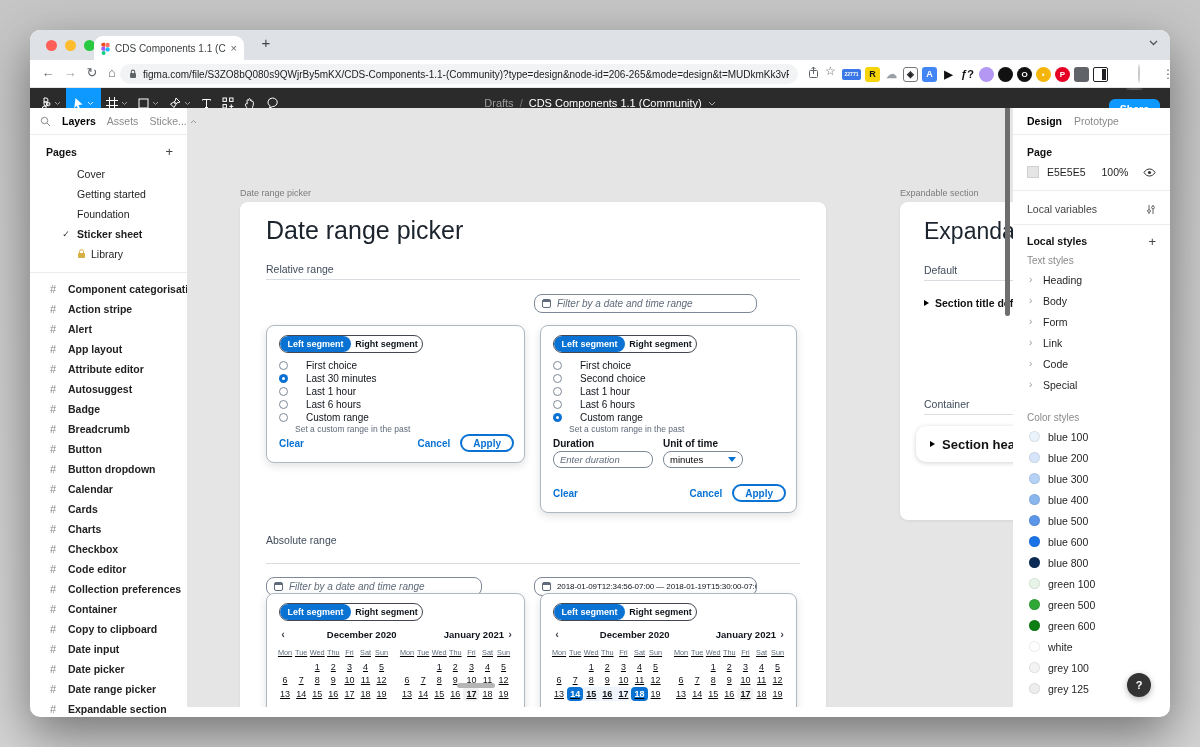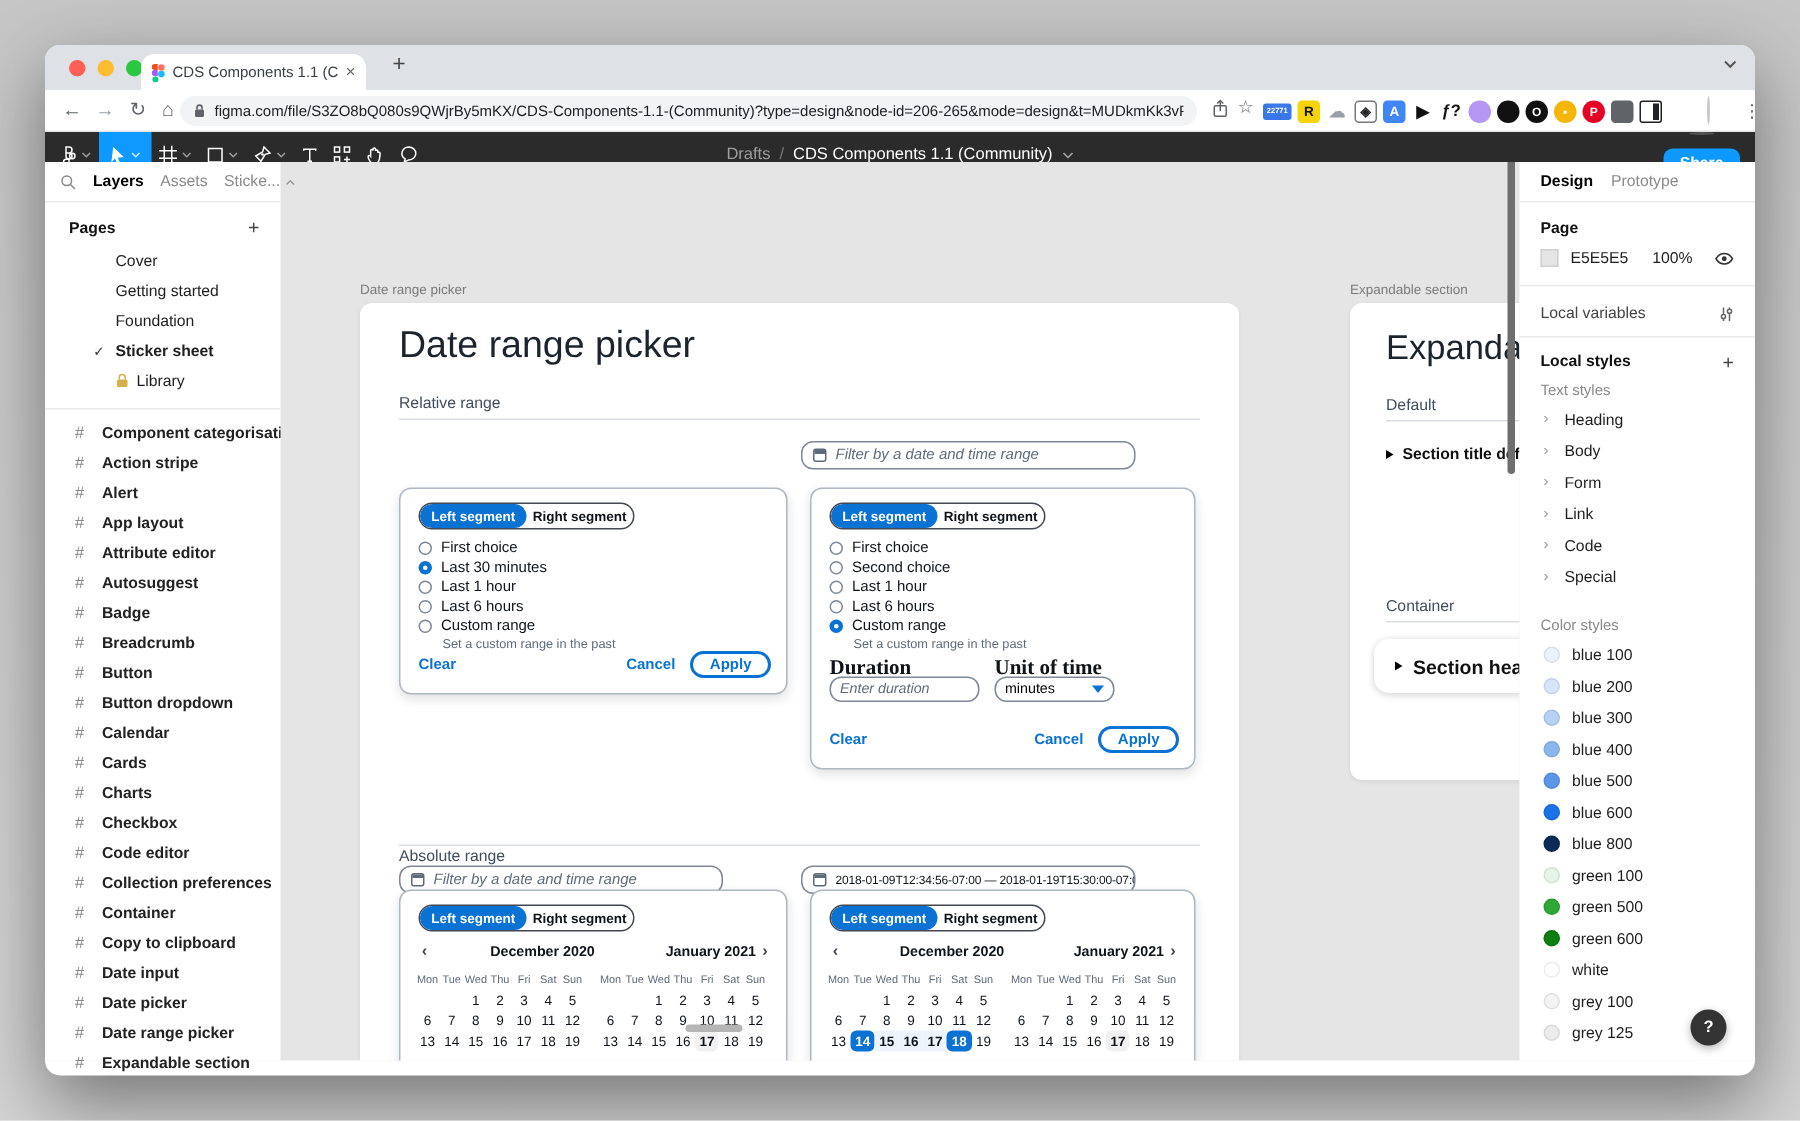--- a/index.html
+++ b/index.html
@@ -80,40 +80,40 @@
   .dd-panel{position:absolute;background:#fff;border:1px solid #aeb8c2;border-radius:8px;box-shadow:0 3px 8px rgba(0,0,0,.12);}
   .p1{left:26px;top:123px;width:259px;height:138px;}
   .p2{left:300px;top:123px;width:257px;height:188px;}
   .p3{left:26px;top:391px;width:259px;height:170px;}
   .p4{left:300px;top:391px;width:257px;height:170px;}
   .segctl{position:absolute;left:12px;top:9px;height:18px;display:flex;border:1.5px solid #424650;border-radius:11px;overflow:hidden;font-size:9px;font-weight:700;background:#fff;}
   .seg{display:flex;align-items:center;justify-content:center;width:71px;}
   .seg.on{background:#0972d3;color:#fff;border-radius:11px;}
   .seg.off{color:#0f141a;}
   .radio-list{position:absolute;left:12px;top:33px;right:8px;}
-  .radio-row{display:flex;align-items:center;gap:6px;height:13px;font-size:10px;color:#0f141a;}
+  .radio-row{display:flex;align-items:center;gap:18px;height:13px;font-size:10px;color:#0f141a;}
   .rad{width:9px;height:9px;border-radius:50%;border:1.5px solid #7d8998;flex:none;position:relative;}
   .rad.on{border:none;background:#0972d3;}
   .rad.on::after{content:"";position:absolute;left:3px;top:3px;width:3px;height:3px;border-radius:50%;background:#fff;}
   .radio-desc{font-size:8.5px;color:#5f6b7a;margin-left:16px;height:11px;line-height:11px;}
   .panel-foot{position:absolute;left:12px;right:10px;display:flex;align-items:center;font-size:10px;font-weight:700;color:#0972d3;}
   .p1 .panel-foot{top:108px;}
   .p2 .panel-foot{top:158px;}
   .foot-clear{margin-right:auto;}
   .foot-cancel{margin-right:10px;}
   .apply-btn{border:2px solid #0972d3;border-radius:11px;height:18px;display:flex;align-items:center;padding:0 11px;}
-  .fld-label{position:absolute;font-size:14px;font-weight:700;color:#0f141a;font-family:Liberation Serif, serif;}
+  .fld-label{position:absolute;font-size:10px;font-weight:700;color:#0f141a;}
   .fld-input{position:absolute;height:17px;border:1px solid #7d8998;border-radius:8px;display:flex;align-items:center;padding:0 6px;font-size:9.5px;background:#fff;}
   .fld-caret{width:0;height:0;border-left:4px solid transparent;border-right:4px solid transparent;border-top:5px solid #0972d3;}
   .cal-head{position:absolute;left:10px;right:8px;top:34px;height:12px;display:flex;align-items:center;font-size:9.5px;font-weight:700;color:#0f141a;}
   .cal-arrow{width:12px;text-align:center;font-size:11px;color:#424650;flex:none;}
   .cal-mname{flex:1;text-align:right;}
   .cal-body{position:absolute;left:10px;top:52px;right:6px;display:flex;gap:9px;}
   .month{width:113px;}
-  .mrow{display:flex;}
+  .mrow{display:flex;text-decoration:underline;}
   .mcell{width:16.1px;height:13.8px;display:flex;align-items:center;justify-content:center;font-size:9px;color:#0f141a;}
   .mcell.wd{font-size:7.3px;color:#5f6b7a;}
   .mcell.sel{background:#0972d3;color:#fff;border-radius:4px;font-weight:700;}
   .mcell.mid{background:#edf4fb;font-weight:700;}
   .mcell.today{background:#f1f1f1;border-radius:4px;font-weight:700;}
   .h-artifact{position:absolute;left:190px;top:89px;width:38px;height:5px;background:#b5b5b5;border-radius:3px;}
   
   .f2-title{position:absolute;left:24px;top:16px;font-size:23px;color:#1b232d;white-space:nowrap;}
   .exp-row{position:absolute;left:24px;font-size:10.5px;font-weight:700;color:#111;display:flex;align-items:center;gap:6px;white-space:nowrap;}
   .tri{width:0;height:0;border-left:5px solid #000;border-top:3.5px solid transparent;border-bottom:3.5px solid transparent;flex:none;}
@@ -545,21 +545,21 @@
             <span>minutes</span>
             <span class="fld-caret"></span>
           </div>
           <div class="panel-foot">
             <span class="foot-clear">Clear</span>
             <span class="foot-cancel">Cancel</span>
             <span class="apply-btn">Apply</span>
           </div>
         </div>
 
-        <div class="sec-label" style="left:26px;top:363px">Absolute range</div>
+        <div class="sec-label" style="left:26px;top:332px">Absolute range</div>
         <div class="hr" style="left:26px;top:361px;width:534px"></div>
 
         <div class="dr-input" style="left:26px;top:375px;width:216px">
           <span class="cal-glyph"></span>
           <span class="ph">Filter by a date and time range</span>
         </div>
         <div class="dr-input small-text" style="left:294px;top:375px;width:223px">
           <span class="cal-glyph"></span>
           <span>2018-01-09T12:34:56-07:00 — 2018-01-19T15:30:00-07:00</span>
         </div>

